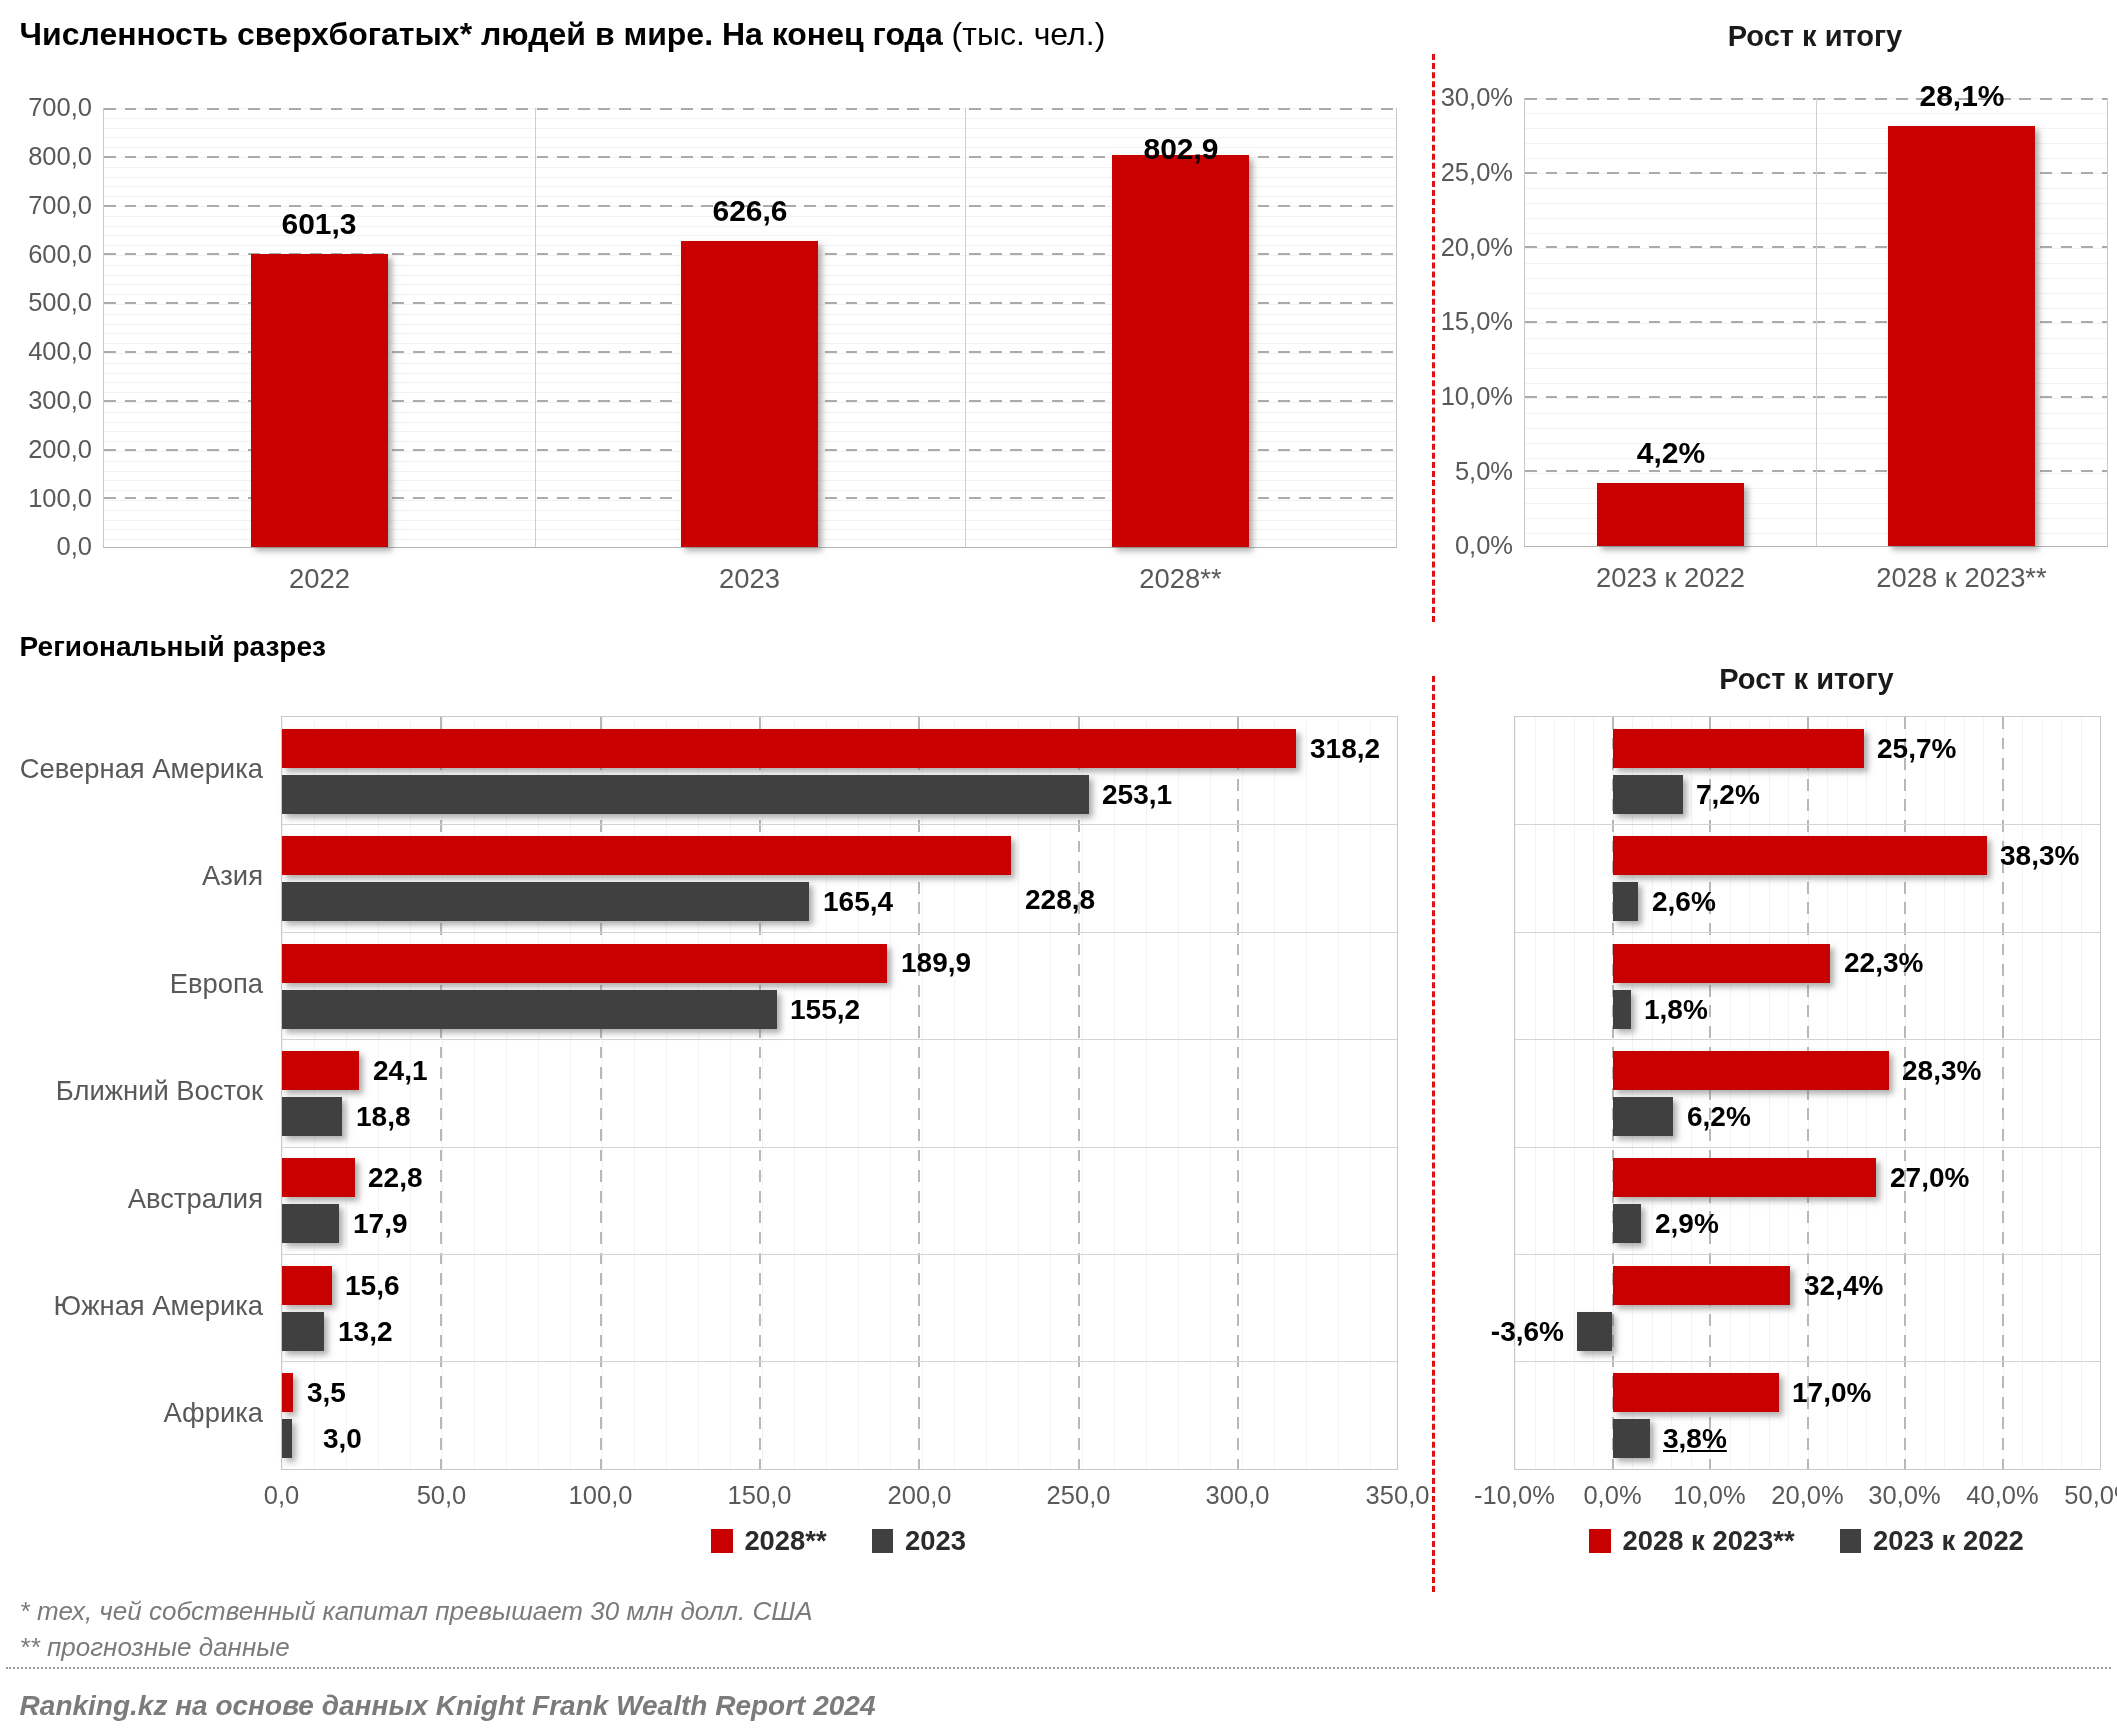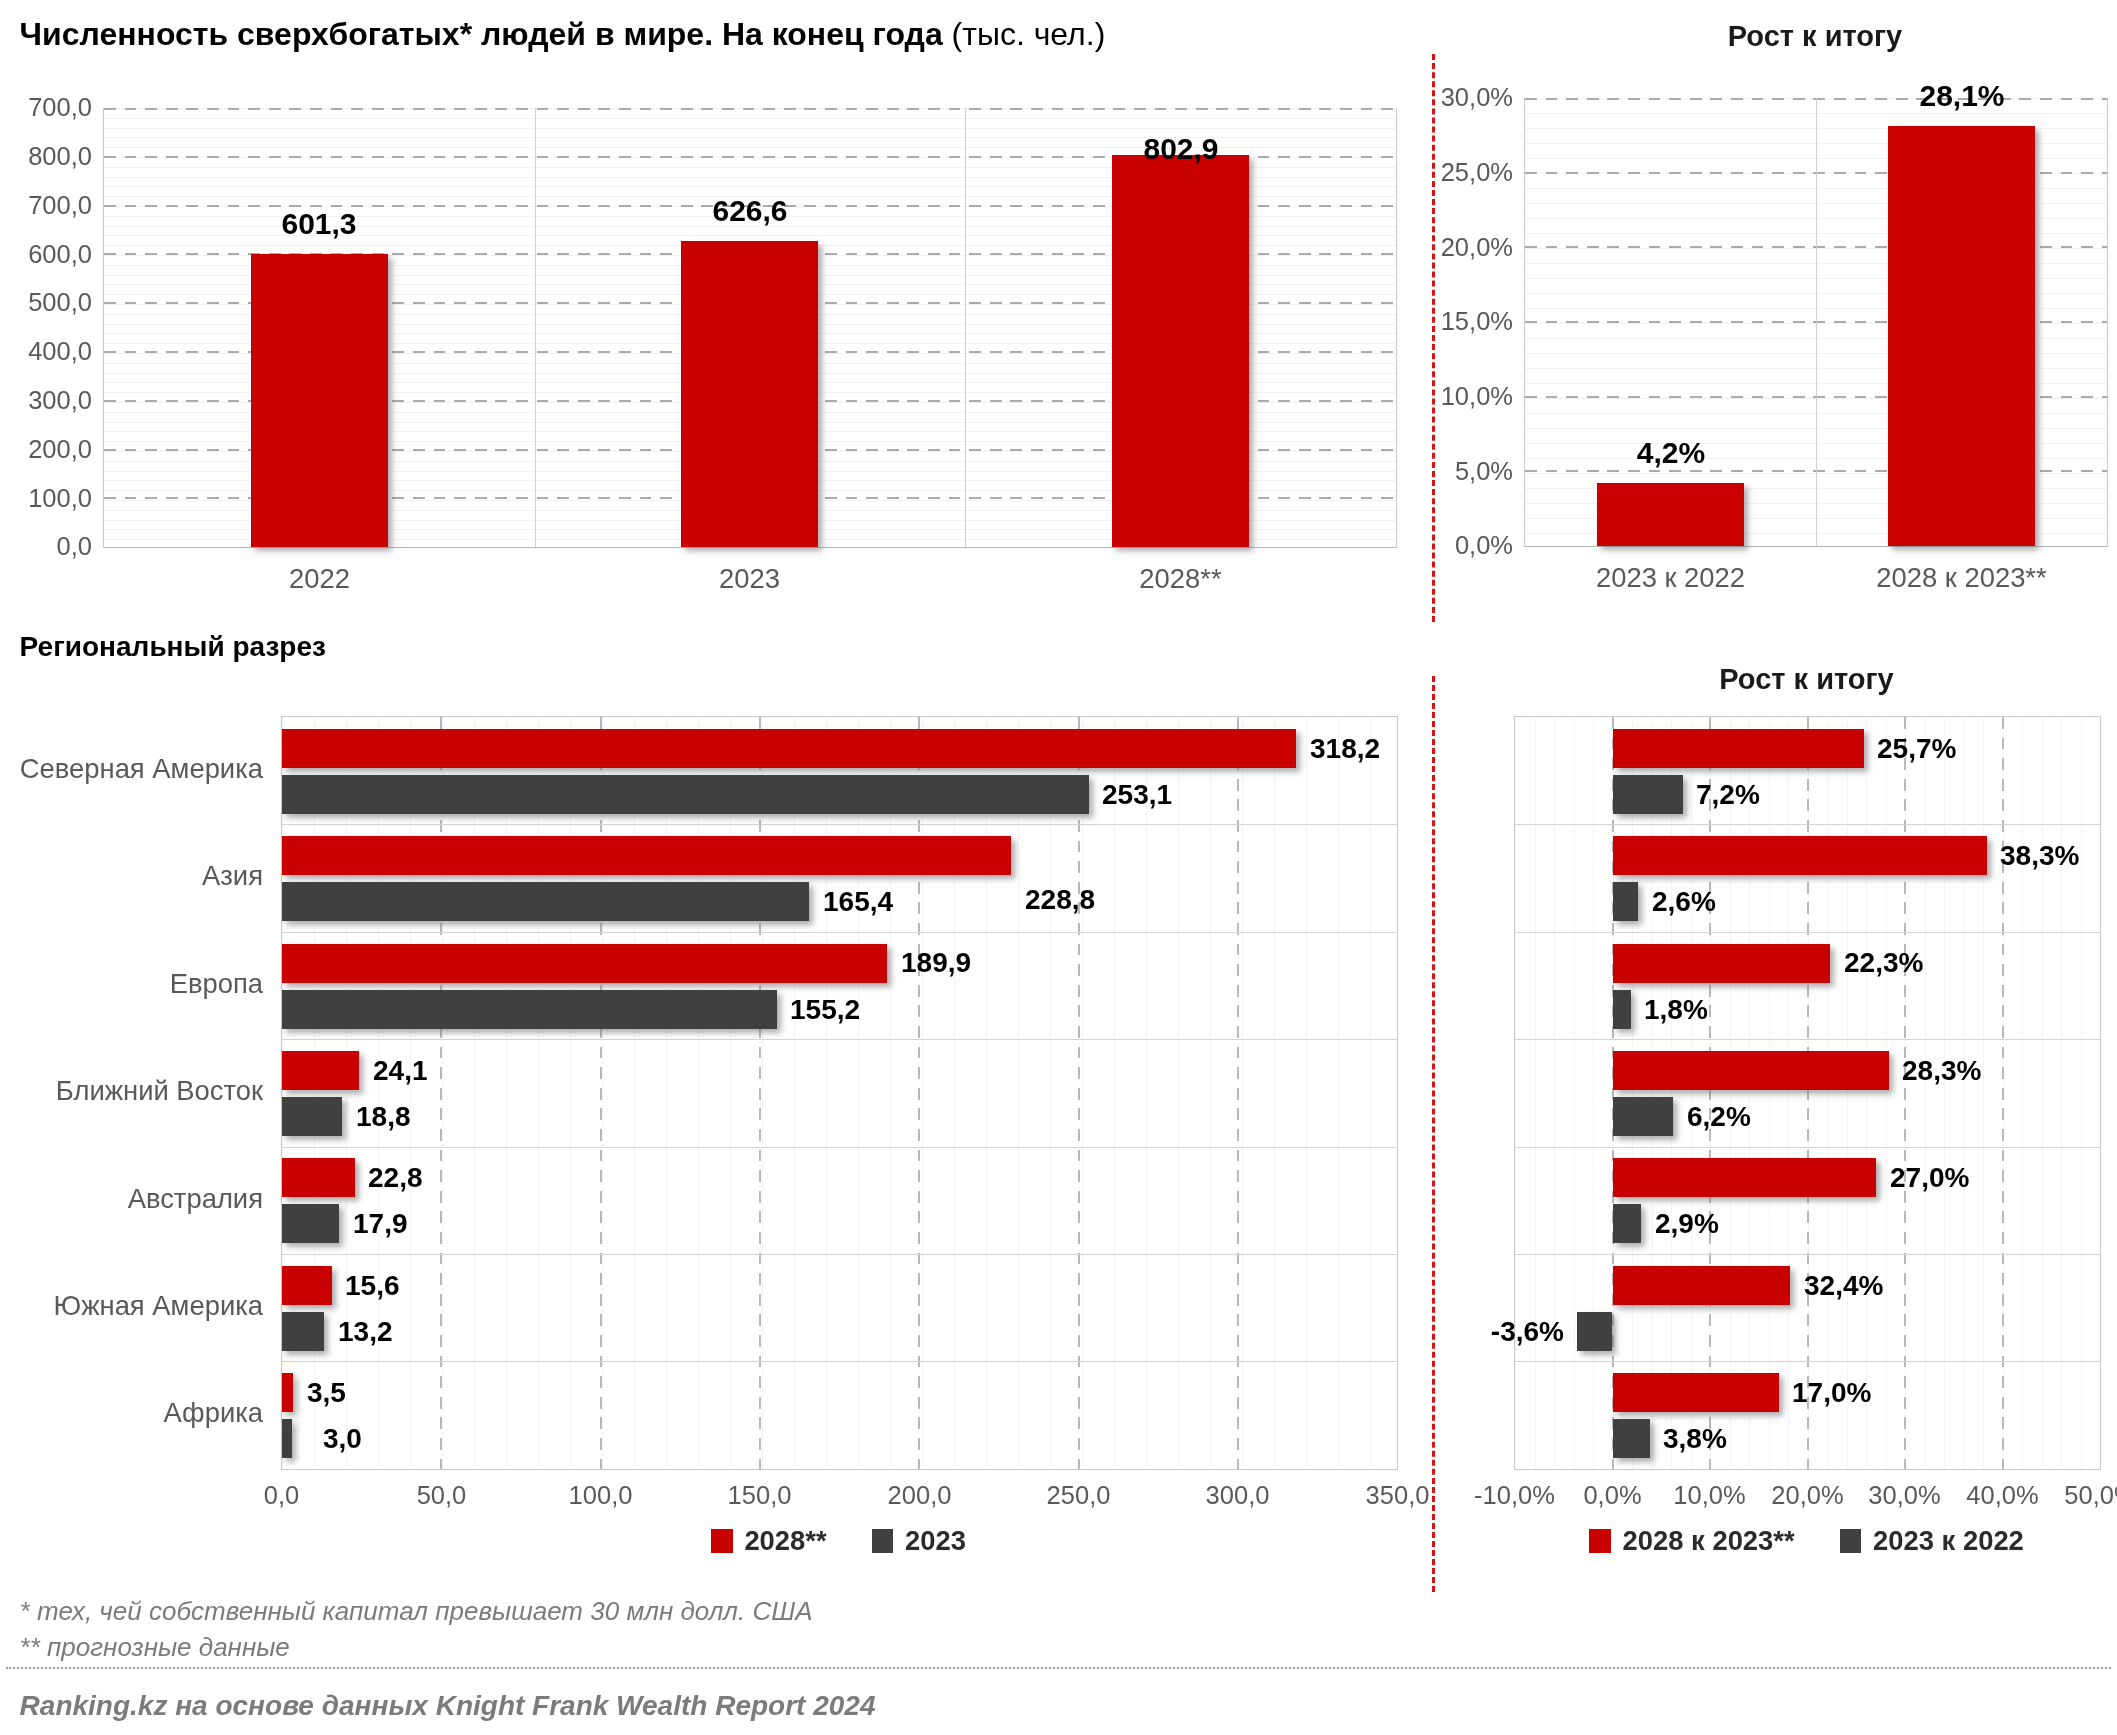--- a/index.html
+++ b/index.html
@@ -213,21 +213,21 @@
       <div class="hval" style="left: 375px; top: 445px;">27,0%</div>
       <div class="bar" style="left: 98px; top: 487px; width: 28px; height: 39px; background: rgb(64, 64, 64);"></div>
       <div class="hval" style="left: 140px; top: 491px;">2,9%</div>
       <div class="bar" style="left: 98px; top: 549px; width: 177px; height: 39px; background: rgb(200, 0, 0);"></div>
       <div class="hval" style="left: 289px; top: 553px;">32,4%</div>
       <div class="bar" style="left: 62px; top: 595px; width: 35px; height: 39px; background: rgb(64, 64, 64);"></div>
       <div class="hval" style="left: -147px; width: 196px; text-align: right; top: 599px;">-3,6%</div>
       <div class="bar" style="left: 98px; top: 656px; width: 166px; height: 39px; background: rgb(200, 0, 0);"></div>
       <div class="hval" style="left: 277px; top: 660px;">17,0%</div>
       <div class="bar" style="left: 98px; top: 702px; width: 37px; height: 39px; background: rgb(64, 64, 64);"></div>
-      <div class="hval" style="left: 148px; top: 706px;">3,8%</div>
+      <div class="hval" style="left: 148px; top: 706px; text-decoration: underline;">3,8%</div>
     </div>
 
   <div class="legend" style="left:281px;width:1115px;">
     <span class="legend-item">
       <span class="swatch" style="background: rgb(200, 0, 0);"></span>
       <span>2028**</span>
     </span>
     <span class="legend-item">
       <span class="swatch" style="background: rgb(64, 64, 64);"></span>
       <span>2023</span>

